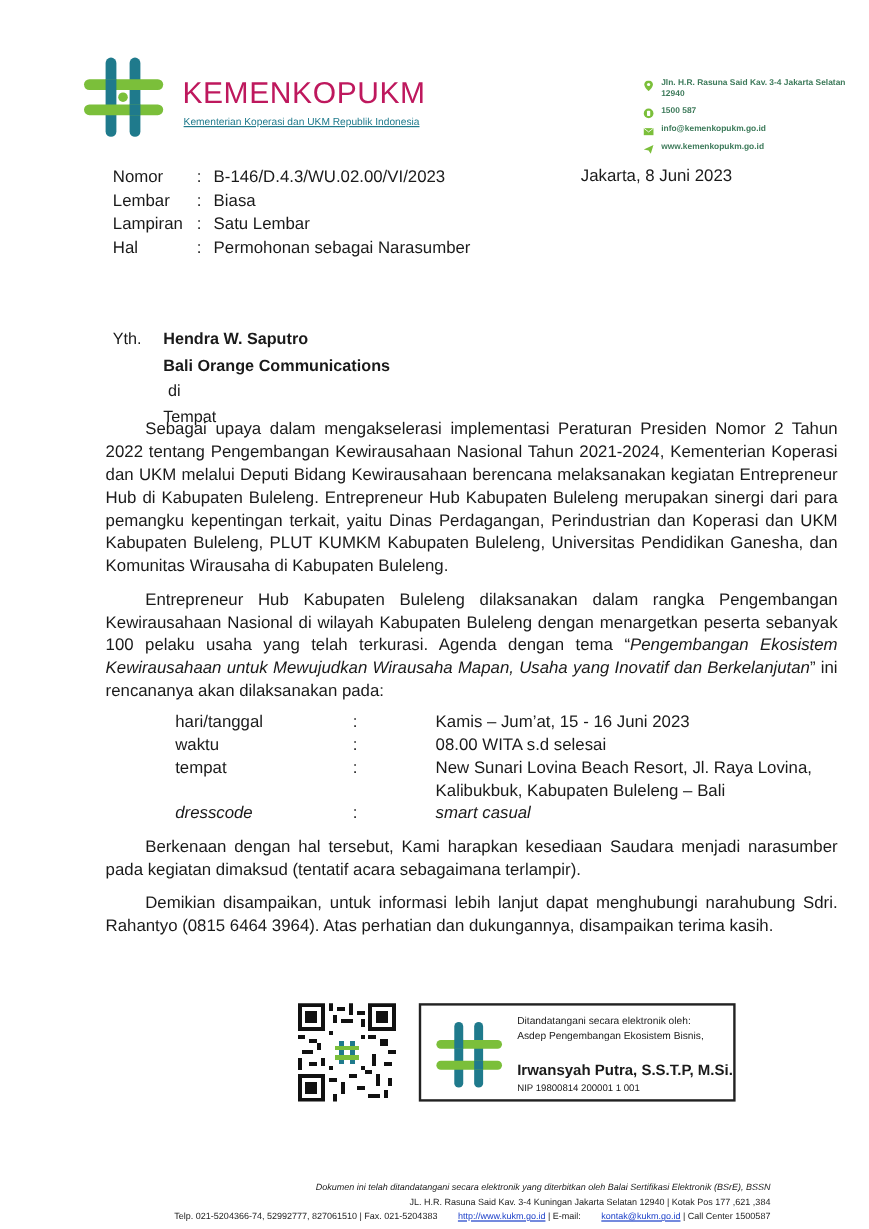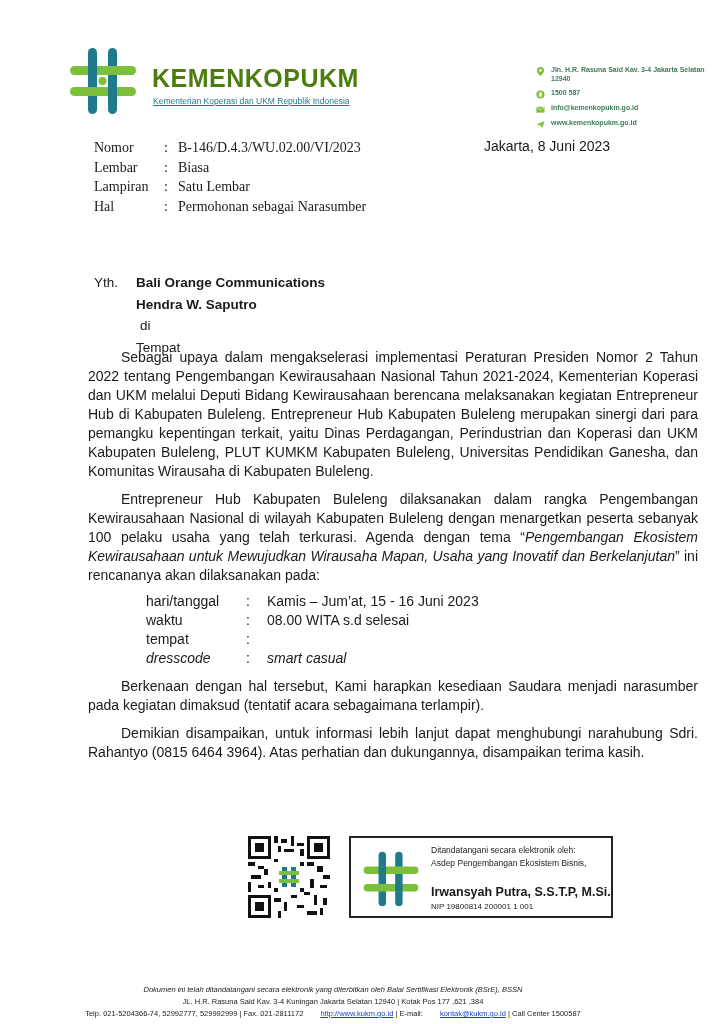--- a/index.html
+++ b/index.html
@@ -2,61 +2,61 @@
 <html><head>
 <meta charset="utf-8">
 <style>
   * { box-sizing: border-box; margin: 0; padding: 0; }
   html, body { width: 724px; height: 1024px; background: #ffffff; overflow: hidden; }
   body { position: relative; font-family: "Liberation Sans", sans-serif; color: #1a1a1a; }
   .abs { position: absolute; }
 
   
   .logo-mark { left: 68px; top: 46px; width: 70px; height: 70px; }
-  .brand-name { left: 152px; top: 64px; font-size: 25px; font-weight: bold; color: #4d7c0f; letter-spacing: 0.5px; white-space: nowrap; }
+  .brand-name { left: 152px; top: 64px; font-size: 25px; font-weight: normal; color: #be185d; letter-spacing: 0.5px; white-space: nowrap; }
   .brand-sub { left: 153px; top: 96px; font-size: 8.5px; color: #1f7a8c; white-space: nowrap; text-decoration: underline; }
   .contact { left: 536px; top: 66px; width: 170px; }
   .contact-row { display: flex; align-items: flex-start; margin-bottom: 5px; }
   .contact-icon { width: 9px; height: 9px; margin-right: 6px; margin-top: 1px; flex: none; }
   .contact-text { font-size: 7px; color: #3d7a5a; font-weight: bold; line-height: 1.25; }
 
   
   .meta { left: 94px; top: 138px; font-size: 14px; line-height: 19.5px; }
-  .meta-row { display: flex; white-space: nowrap; font-family: Liberation Serif, serif; }
+  .meta-row { display: flex; white-space: nowrap; }
   .meta-label { width: 70px; }
   .meta-sep { width: 14px; }
   .meta-date { left: 452px; top: 138px; font-size: 14px; margin-left: 32px; }
 
   
   .addr { left: 94px; top: 272px; font-size: 13.5px; line-height: 21.5px; }
   .addr-row { display: flex; }
   .addr-yth { width: 42px; }
   .addr-block { }
   .bold { font-weight: bold; }
 
   
   .body { left: 88px; top: 348px; width: 610px; font-size: 14px; line-height: 19px; }
   .para { text-align: justify; text-indent: 33px; margin-bottom: 9px; }
   .agenda { margin: 7px 0 9px 58px; }
-  .agenda-row { display: flex; line-height: 19px; }
+  .agenda-row { display: flex; line-height: 19px; gap: 48px; }
   .agenda-label { width: 100px; }
   .agenda-sep { width: 21px; }
   .italic { font-style: italic; }
 
   
   .qr { left: 248px; top: 836px; width: 82px; height: 82px; }
   .sig-box { left: 349px; top: 836px; width: 264px; height: 82px; border: 2px solid #222; }
   .sig-logo { left: 10px; top: 12px; width: 60px; height: 58px; }
   .sig-small { left: 80px; font-size: 8.5px; color: #222; white-space: nowrap; }
   .sig-name { left: 80px; top: 47px; font-size: 12.5px; font-weight: bold; white-space: nowrap; }
   .sig-nip { left: 80px; top: 64px; font-size: 8px; white-space: nowrap; }
 
   
   .cc { left: 88px; top: 945px; font-size: 13.5px; line-height: 20px; }
-  .foot { left: 12px; width: 642px; text-align: center; font-size: 7.5px; color: #222; white-space: nowrap; }
+  .foot { left: 0; width: 642px; text-align: right; font-size: 7.5px; color: #222; white-space: nowrap; }
   .foot-italic { font-style: italic; }
   .foot a { color: #1a3ec8; text-decoration: underline; padding-left: 15px; }
 </style>
 </head>
 <body>
 
 <svg class="abs logo-mark" viewBox="0 0 70 70">
   <rect x="20" y="2" width="9" height="66" rx="4.5" fill="#1f7a8c"></rect>
   <rect x="40" y="2" width="9" height="66" rx="4.5" fill="#1f7a8c"></rect>
   <rect x="2" y="20" width="66" height="9" rx="4.5" fill="#7bbf3a"></rect>
@@ -119,22 +119,22 @@
     <span class="meta-sep">:</span>
     <span>Permohonan sebagai Narasumber</span>
   </div>
 </div>
 <div class="abs meta-date">Jakarta, 8 Juni 2023</div>
 
 <div class="abs addr">
   <div class="addr-row">
     <span class="addr-yth">Yth.</span>
     <div class="addr-block">
+      <div class="bold">Hendra W. Saputro</div>
       <div class="bold">Bali Orange Communications</div>
-      <div class="bold">Hendra W. Saputro</div>
       <div style="padding-left:4px">di</div>
       <div>Tempat</div>
     </div>
   </div>
 </div>
 
 <div class="abs body">
   <p class="para">Sebagai upaya dalam mengakselerasi implementasi Peraturan Presiden Nomor 2 Tahun 2022 tentang Pengembangan Kewirausahaan Nasional Tahun 2021-2024, Kementerian Koperasi dan UKM melalui Deputi Bidang Kewirausahaan berencana melaksanakan kegiatan Entrepreneur Hub di Kabupaten Buleleng. Entrepreneur Hub Kabupaten Buleleng merupakan sinergi dari para pemangku kepentingan terkait, yaitu Dinas Perdagangan, Perindustrian dan Koperasi dan UKM Kabupaten Buleleng, PLUT KUMKM Kabupaten Buleleng, Universitas Pendidikan Ganesha, dan Komunitas Wirausaha di Kabupaten Buleleng.</p>
   <p class="para" style="margin-bottom:0"><span>Entrepreneur Hub Kabupaten Buleleng dilaksanakan dalam rangka Pengembangan Kewirausahaan Nasional di wilayah Kabupaten Buleleng dengan menargetkan peserta sebanyak 100 pelaku usaha yang telah terkurasi. Agenda dengan tema “</span><span class="italic">Pengembangan Ekosistem Kewirausahaan untuk Mewujudkan Wirausaha Mapan, Usaha yang Inovatif dan Berkelanjutan</span><span>” ini rencananya akan dilaksanakan pada:</span></p>
   <div class="agenda">
@@ -144,20 +144,24 @@
       <span>Kamis – Jum’at, 15 - 16 Juni 2023</span>
     </div>
     <div class="agenda-row">
       <span class="agenda-label">waktu</span>
       <span class="agenda-sep">:</span>
       <span>08.00 WITA s.d selesai</span>
     </div>
     <div class="agenda-row">
       <span class="agenda-label">tempat</span>
       <span class="agenda-sep">:</span>
+      <span>
+        <span style="display:block">New Sunari Lovina Beach Resort, Jl. Raya Lovina,</span>
+        <span style="display:block">Kalibukbuk, Kabupaten Buleleng – Bali</span>
+      </span>
     </div>
     <div class="agenda-row">
       <span class="agenda-label italic">dresscode</span>
       <span class="agenda-sep">:</span>
       <span class="italic">smart casual</span>
     </div>
   </div>
   <p class="para">Berkenaan dengan hal tersebut, Kami harapkan kesediaan Saudara menjadi narasumber pada kegiatan dimaksud (tentatif acara sebagaimana terlampir).</p>
   <p class="para">Demikian disampaikan, untuk informasi lebih lanjut dapat menghubungi narahubung Sdri. Rahantyo (0815 6464 3964). Atas perhatian dan dukungannya, disampaikan terima kasih.</p>
 </div>
@@ -228,13 +232,13 @@
   <div class="abs sig-small" style="top:20px">Asdep Pengembangan Ekosistem Bisnis,</div>
   <div class="abs sig-name">Irwansyah Putra, S.S.T.P, M.Si.</div>
   <div class="abs sig-nip">NIP 19800814 200001 1 001</div>
 </div>
 
 <div class="abs cc">
 </div>
 
 <div class="abs foot foot-italic" style="top:985px">Dokumen ini telah ditandatangani secara elektronik yang diterbitkan oleh Balai Sertifikasi Elektronik (BSrE), BSSN</div>
 <div class="abs foot" style="top:997px">JL. H.R. Rasuna Said Kav. 3-4 Kuningan Jakarta Selatan 12940 | Kotak Pos 177 ,621 ,384</div>
-<div class="abs foot" style="top:1009px"><span>Telp. 021-5204366-74, 52992777, 529992999 | Fax. 021-2811172 </span><a>http://www.kukm.go.id</a><span> | E-mail: </span><a>kontak@kukm.go.id</a><span> | Call Center 1500587</span></div>
+<div class="abs foot" style="top:1009px"><span>Telp. 021-5204366-74, 52992777, 827061510 | Fax. 021-5204383 </span><a>http://www.kukm.go.id</a><span> | E-mail: </span><a>kontak@kukm.go.id</a><span> | Call Center 1500587</span></div>
 
 </body></html>

